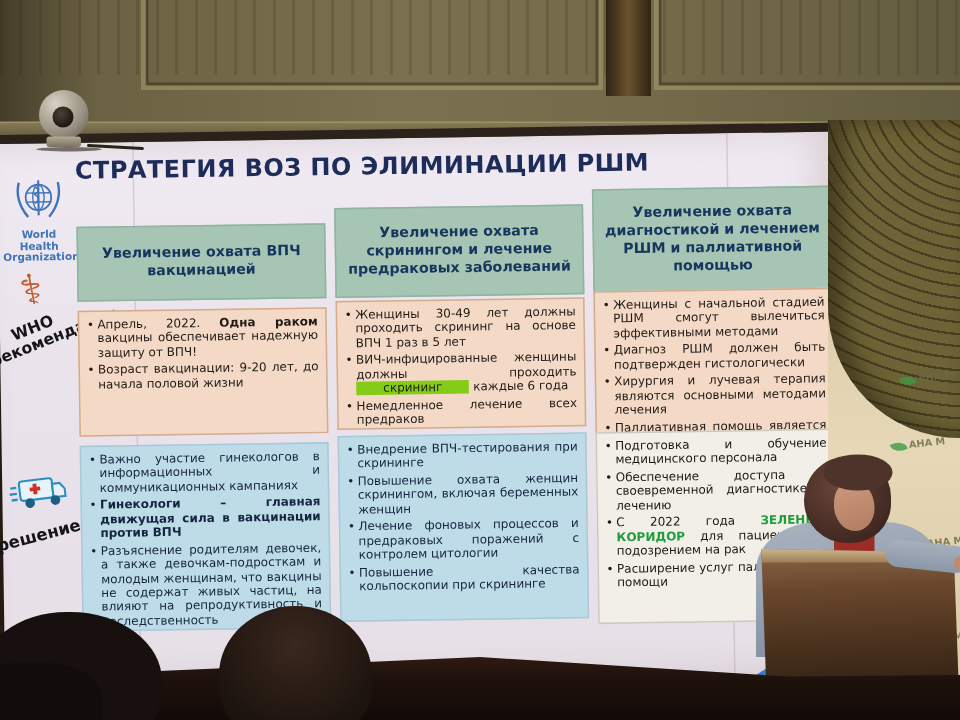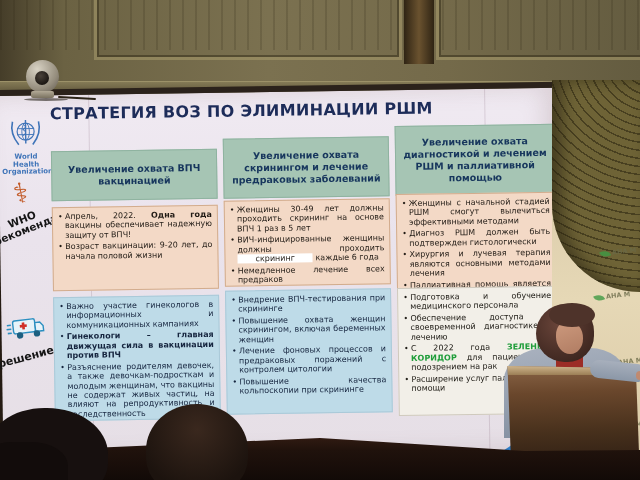--- a/index.html
+++ b/index.html
@@ -78,21 +78,21 @@
   .r1.c3 { top:104px; height:96px; }
   .r2.c1 { top:202px; height:124px; }
   .r2.c2 { top:198px; height:124px; }
   .r2.c3 { top:198px; height:128px; }
 
   .cell ul { list-style:none; }
   .cell li { position:relative; padding-left:8px; margin-bottom:2px; }
   .cell li::before { content:"\2022"; position:absolute; left:1px; top:0; }
   .b { font-weight:bold; }
   .green { font-weight:bold; color:#1f9d3a; }
-  .hl { background:#ffffff; padding:0 18px; }
+  .hl { background:#84cc16; padding:0 18px; }
 
   .lbl { position:absolute; font-weight:bold; color:#151515; text-align:center; line-height:1.05; }
   .lbl-who { left:-10px; top:118px; width:68px; font-size:10.5px; transform:rotate(-21deg); }
   .lbl-sol { left:-6px; top:256px; width:60px; font-size:11px; transform:rotate(-14deg); }
   .caduceus { position:absolute; left:14px; top:84px; font-size:28px; color:#c25a28; transform:rotate(-10deg); line-height:1; }
   .ambulance { position:absolute; left:5px; top:220px; transform:rotate(-6deg); }
 
   .pg-tri { position:absolute; right:26px; bottom:0; width:0; height:0;
     border-left:34px solid transparent; border-bottom:22px solid #2f7ec7; }
   .pg-num { position:absolute; right:30px; bottom:1px; color:#fff; font-size:9.5px; font-weight:bold; }
@@ -189,21 +189,21 @@
       </svg>
     </div>
     <div class="lbl lbl-sol">решение</div>
 
     <div class="hd c1">Увеличение охвата ВПЧ вакцинацией</div>
     <div class="hd c2">Увеличение охвата скринингом и лечение предраковых заболеваний</div>
     <div class="hd c3">Увеличение охвата диагностикой и лечением РШМ и паллиативной помощью</div>
 
     <div class="cell peach r1 c1">
       <ul>
-        <li><span>Апрель, 2022. </span><span class="b">Одна года</span><span> вакцины обеспечивает надежную защиту от ВПЧ!</span></li>
+        <li><span>Апрель, 2022. </span><span class="b">Одна раком</span><span> вакцины обеспечивает надежную защиту от ВПЧ!</span></li>
         <li><span>Возраст вакцинации: 9-20 лет, до начала половой жизни</span></li>
       </ul>
     </div>
     <div class="cell peach r1 c2">
       <ul>
         <li><span>Женщины 30-49 лет должны проходить скрининг на основе ВПЧ 1 раз в 5 лет</span></li>
         <li><span>ВИЧ-инфицированные женщины должны проходить </span><span class="hl">скрининг</span><span> каждые 6 года</span></li>
         <li><span>Немедленное лечение всех предраков</span></li>
       </ul>
     </div>

